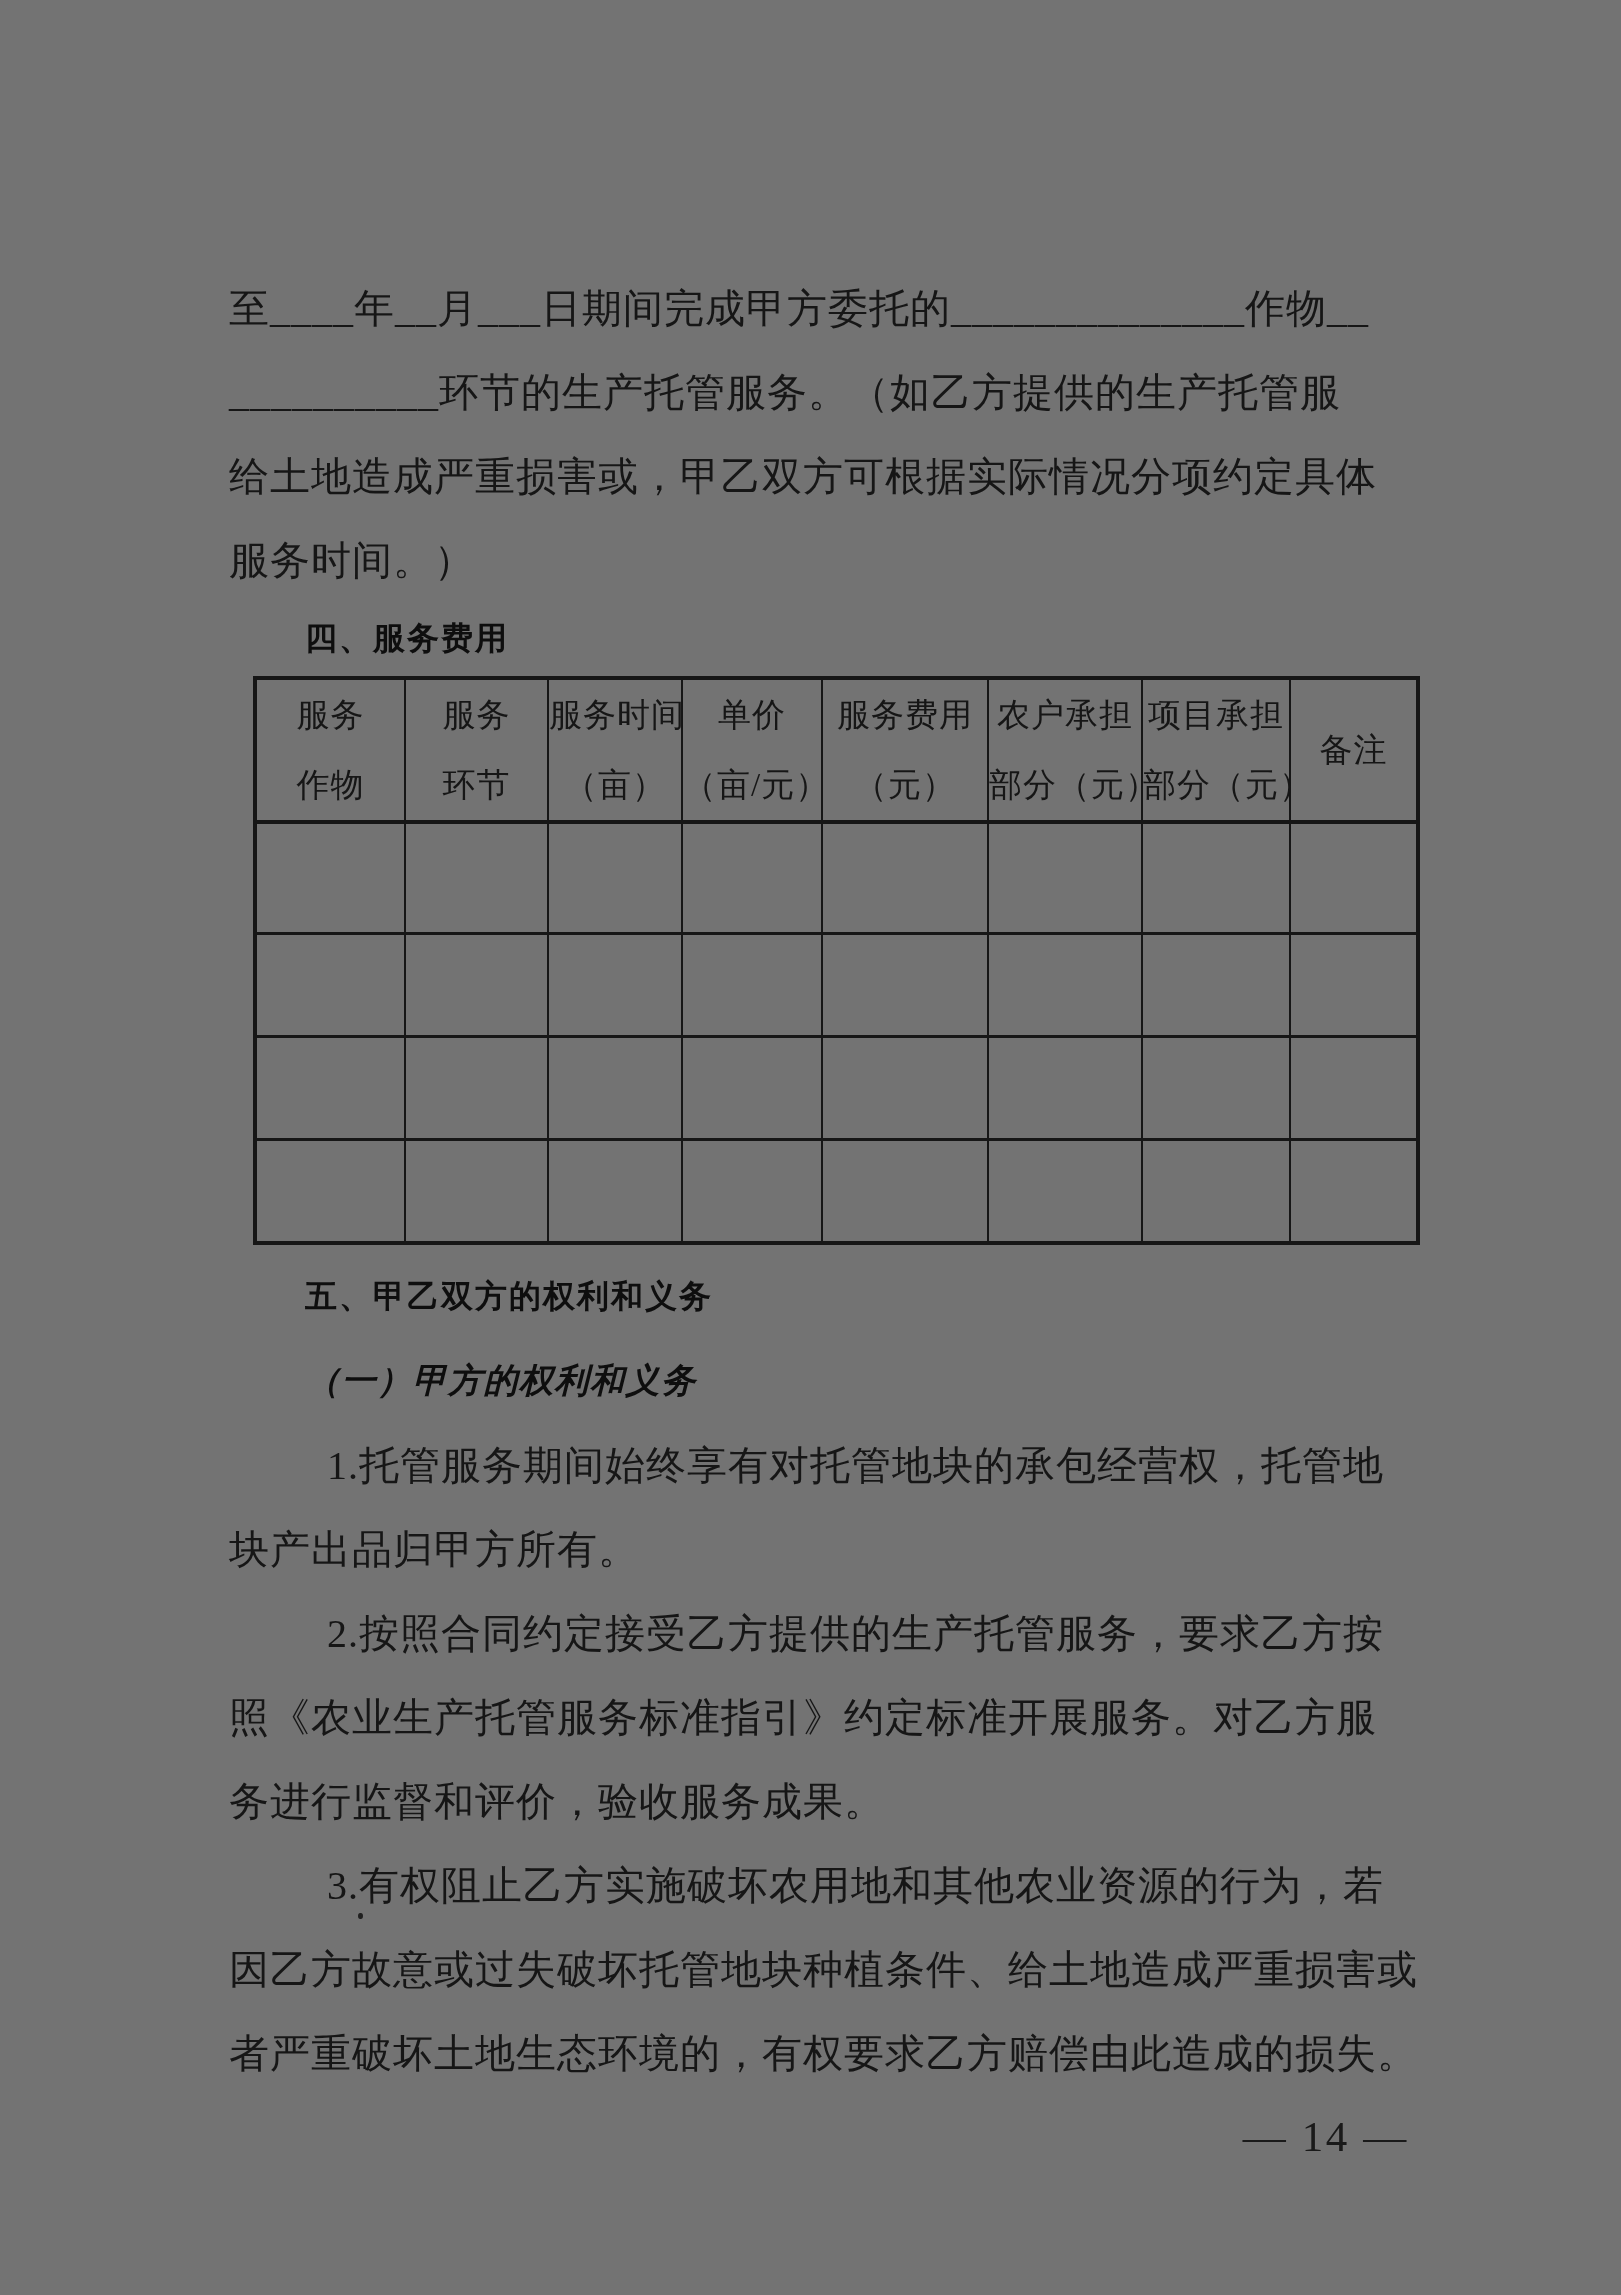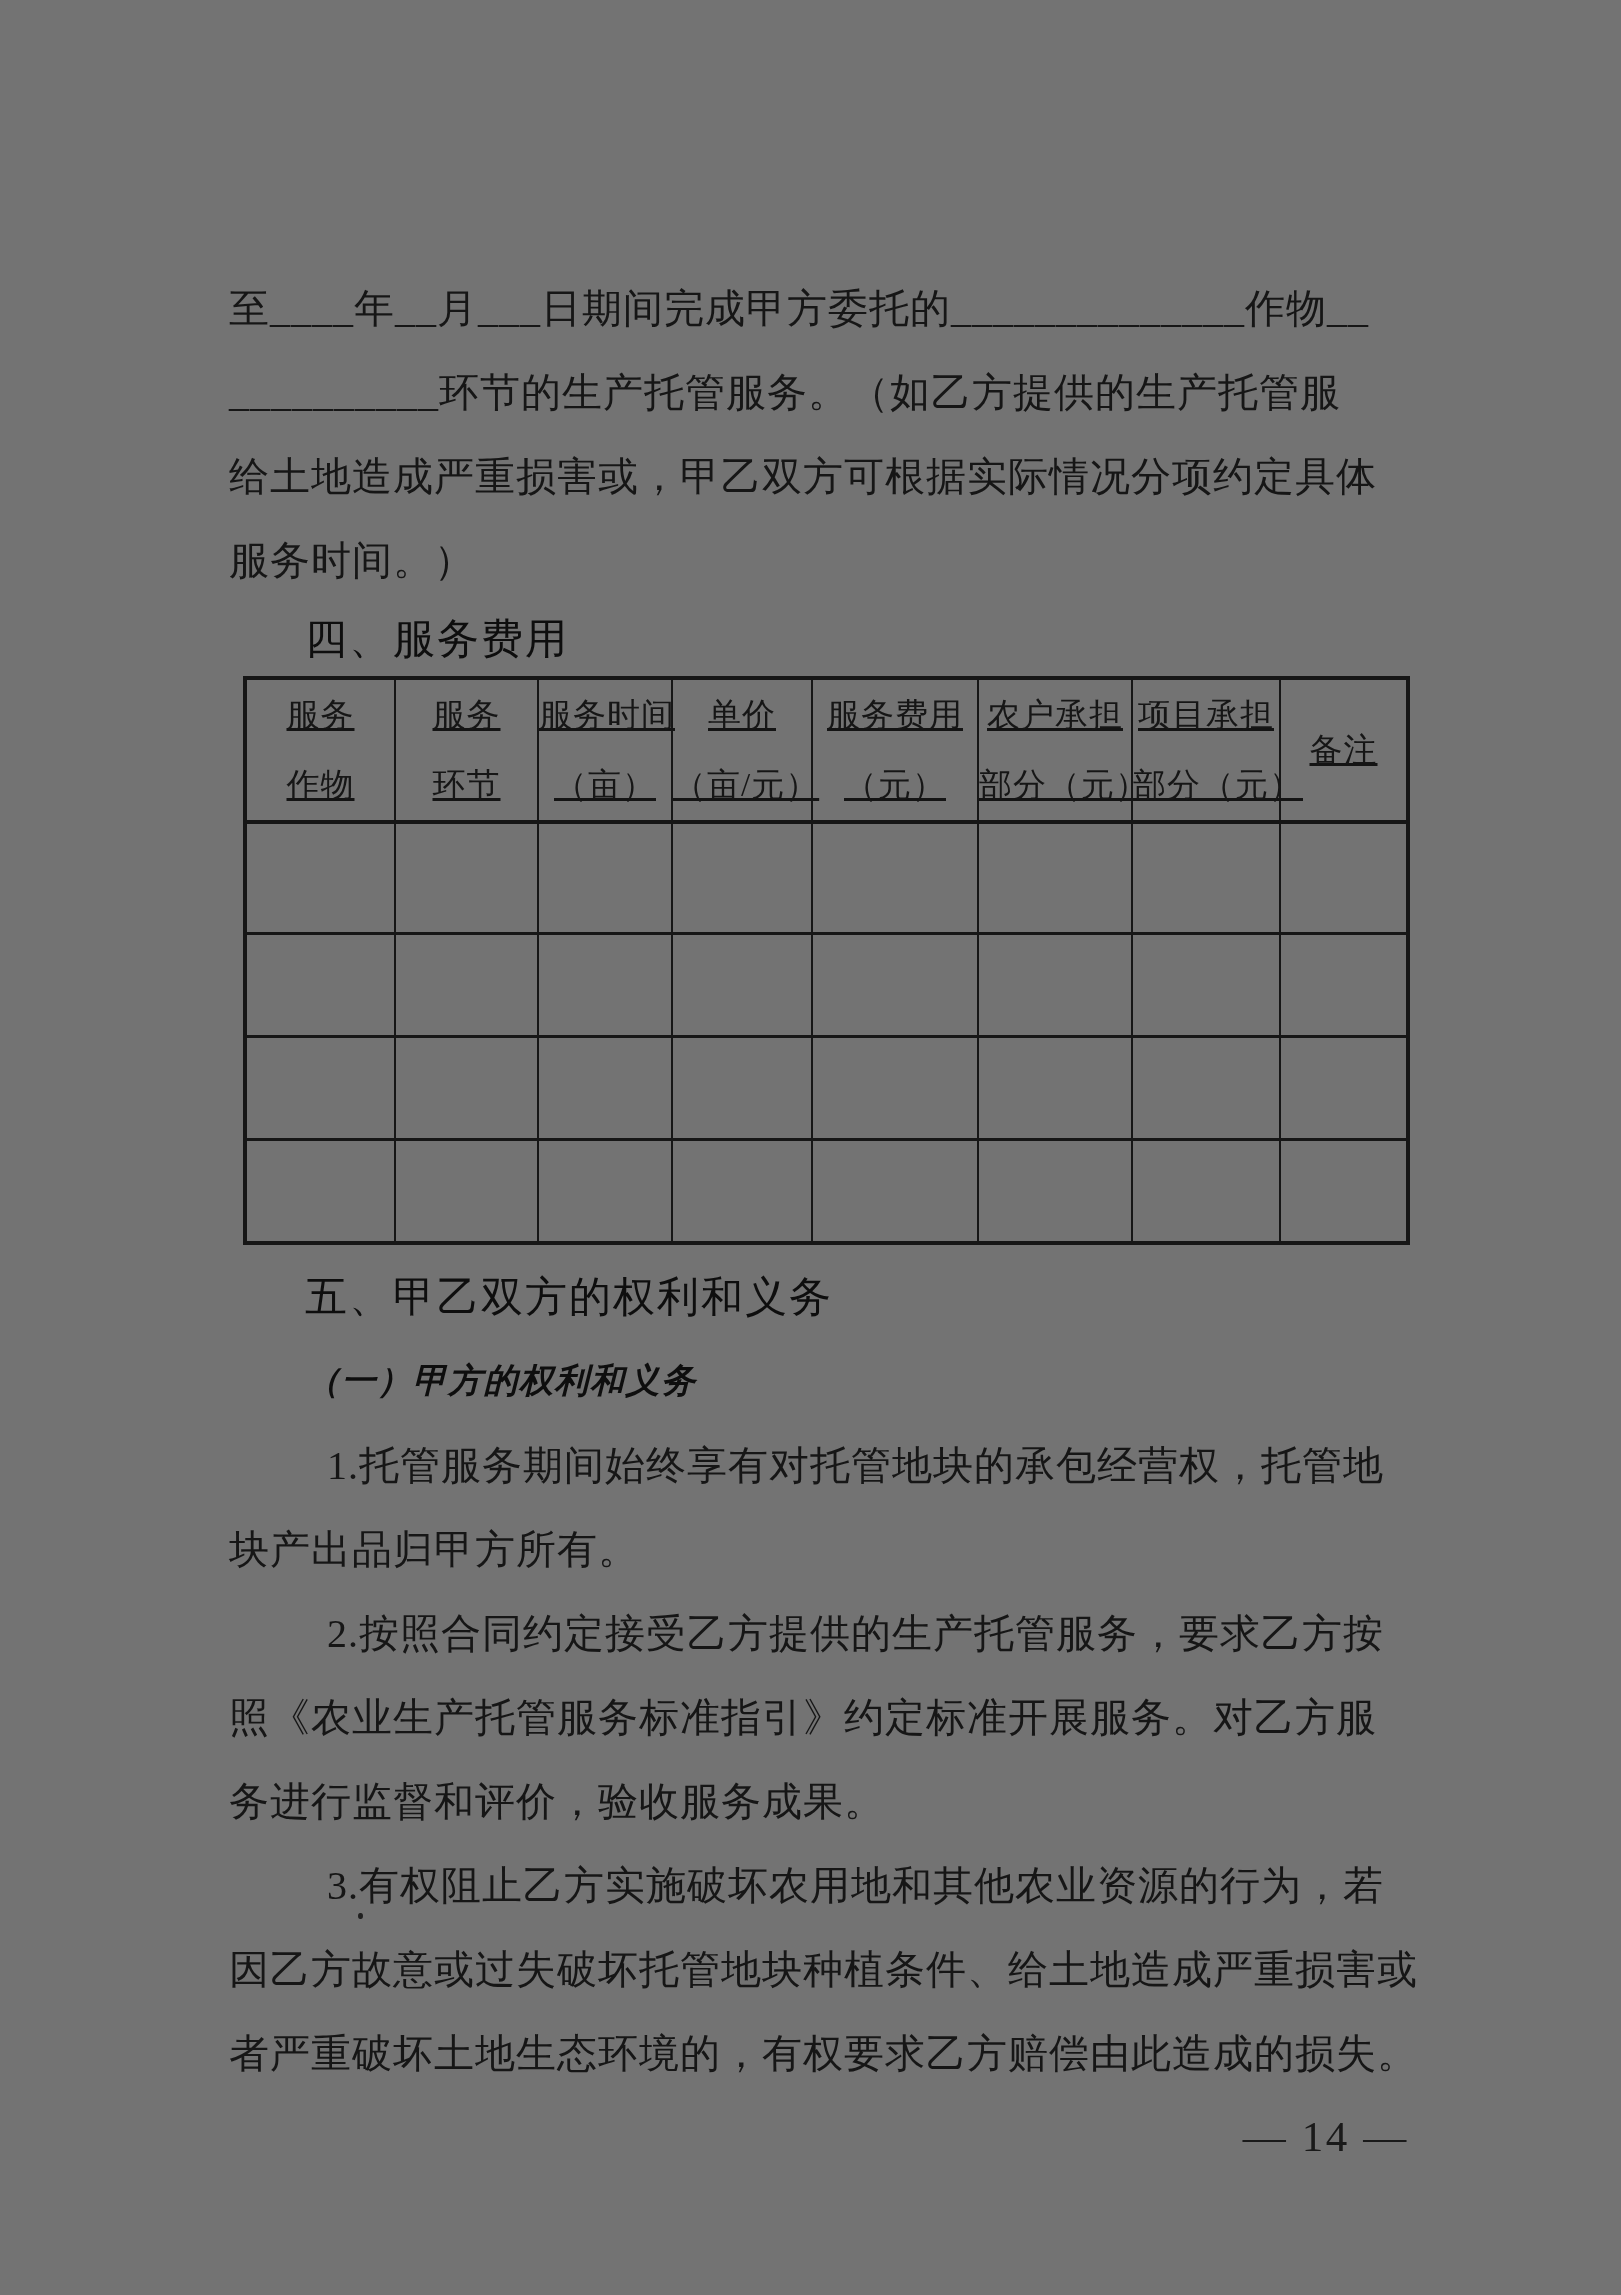--- a/index.html
+++ b/index.html
@@ -29,22 +29,22 @@
     font-size: 40px;
     letter-spacing: 1px;
     white-space: nowrap;
     color: #161616;
   }
   .intro-first {
     margin-top: 266px;
   }
   .heading {
     font-family: "Liberation Sans", sans-serif;
-    font-weight: 400;
-    font-size: 42px;
+    font-weight: 700;
+    font-size: 32px;
     letter-spacing: 2px;
     padding-left: 76px;
     height: 74px;
     color: #0e0e0e;
   }
   .h5 {
     margin-top: 10.2px;
     height: 84px;
     text-align: center;
   }
@@ -65,25 +65,24 @@
     margin-top: 0;
     justify-content: flex-end;
     padding-right: 3.1px;
     font-size: 43px;
     letter-spacing: 2.6px;
     color: #1a1a1a;
   }
   
   .fee-table {
     width: 1163px;
-    margin-left: 14px;
+    margin-left: 24px;
     border-collapse: collapse;
     table-layout: fixed;
     border: 4.6px solid #161616;
-    text-decoration: underline;
   }
   .fee-table th {
     border: 2px solid #161616;
     border-top: 3.1px solid #161616;
     border-bottom: 4.1px solid #161616;
     vertical-align: middle;
     text-align: center;
     font-weight: normal;
     padding: 0;
     height: 134px;

